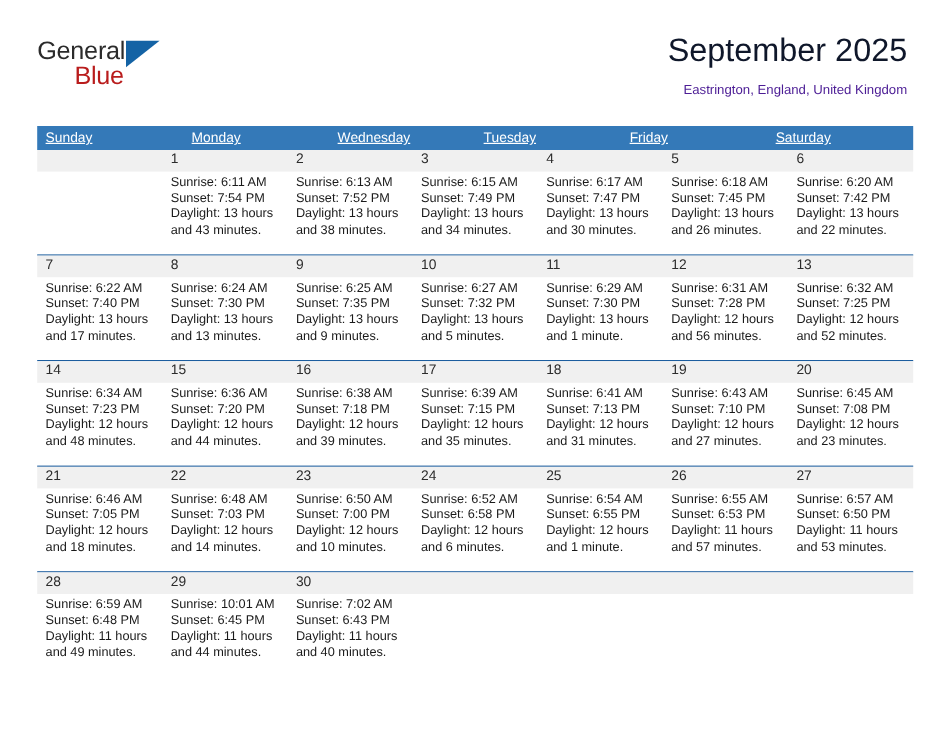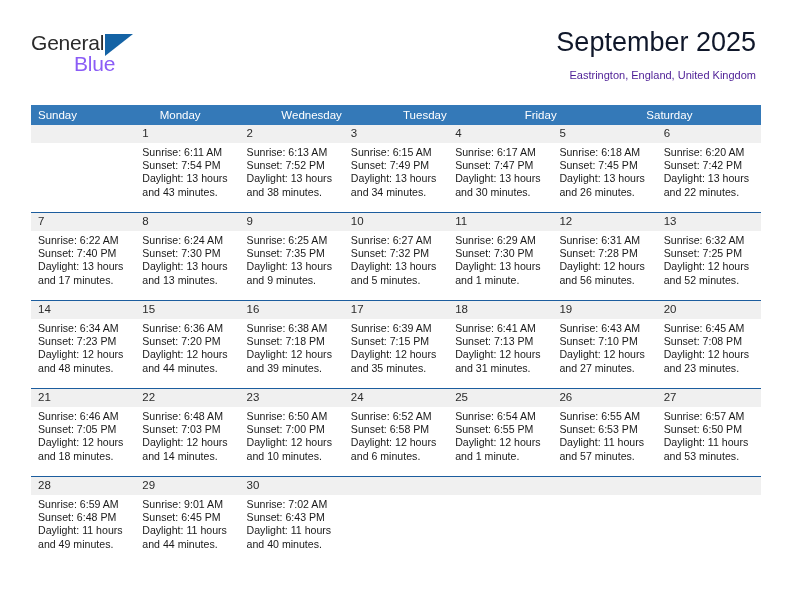--- a/index.html
+++ b/index.html
@@ -45,25 +45,24 @@
     color: #2b2b2b;
     letter-spacing: -0.2px;
     line-height: 24px;
     font-family: "Liberation Sans", sans-serif;
   }
   .logo-blue {
     position: absolute;
     left: 31px;
     top: 21px;
     font-size: 21px;
-    color: #8b5cf6;
+    color: #b91c1c;
     letter-spacing: -0.2px;
     line-height: 24px;
     font-family: "Liberation Sans", sans-serif;
-    margin-left: 12px;
   }
   .logo-triangle {
     position: absolute;
     left: 74px;
     top: 3px;
     width: 0;
     height: 0;
     border-left: 28px solid #1463a5;
     border-bottom: 22px solid transparent;
   }
@@ -102,20 +101,21 @@
   }
   .weekday {
     flex: 1 1 0;
     color: #ffffff;
     font-size: 11.5px;
     line-height: 20px;
     padding-left: 7px;
     box-sizing: border-box;
     white-space: nowrap;
     overflow: hidden;
+    text-decoration: underline;
   }
   .week {
     position: relative;
     border-top: 1px solid #1c5d9e;
   }
   .week:first-of-type {
     border-top: none;
   }
   .week-inner {
     display: flex;
@@ -466,21 +466,21 @@
               <div class="day-lines">
                 <div class="day-line">Sunrise: 6:59 AM</div>
                 <div class="day-line">Sunset: 6:48 PM</div>
                 <div class="day-line">Daylight: 11 hours</div>
                 <div class="day-line">and 49 minutes.</div>
               </div>
             </div>
             <div class="day">
               <div class="daynum">29</div>
               <div class="day-lines">
-                <div class="day-line">Sunrise: 9:01 AM</div>
+                <div class="day-line">Sunrise: 10:01 AM</div>
                 <div class="day-line">Sunset: 6:45 PM</div>
                 <div class="day-line">Daylight: 11 hours</div>
                 <div class="day-line">and 44 minutes.</div>
               </div>
             </div>
             <div class="day">
               <div class="daynum">30</div>
               <div class="day-lines">
                 <div class="day-line">Sunrise: 7:02 AM</div>
                 <div class="day-line">Sunset: 6:43 PM</div>

